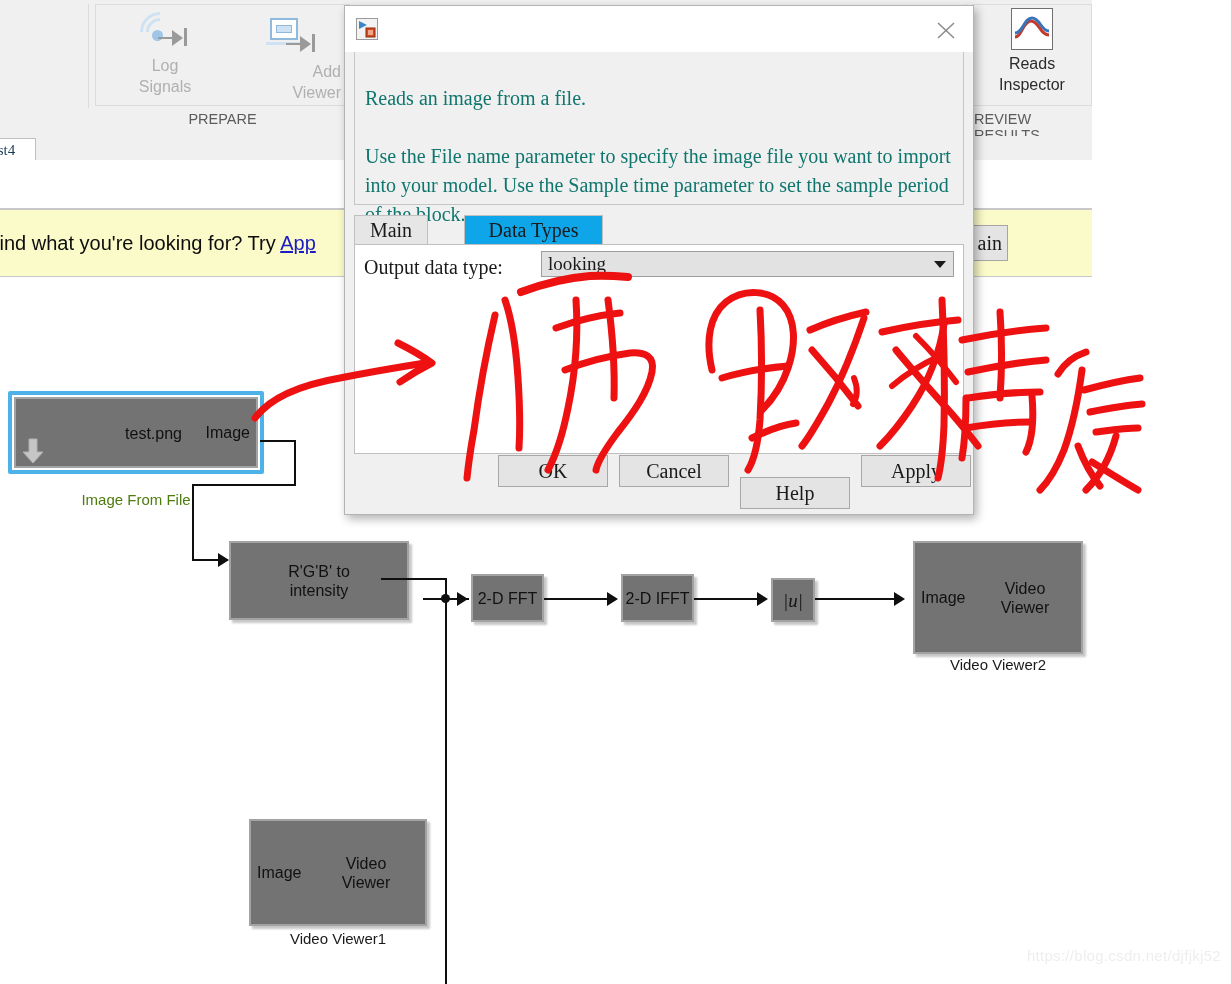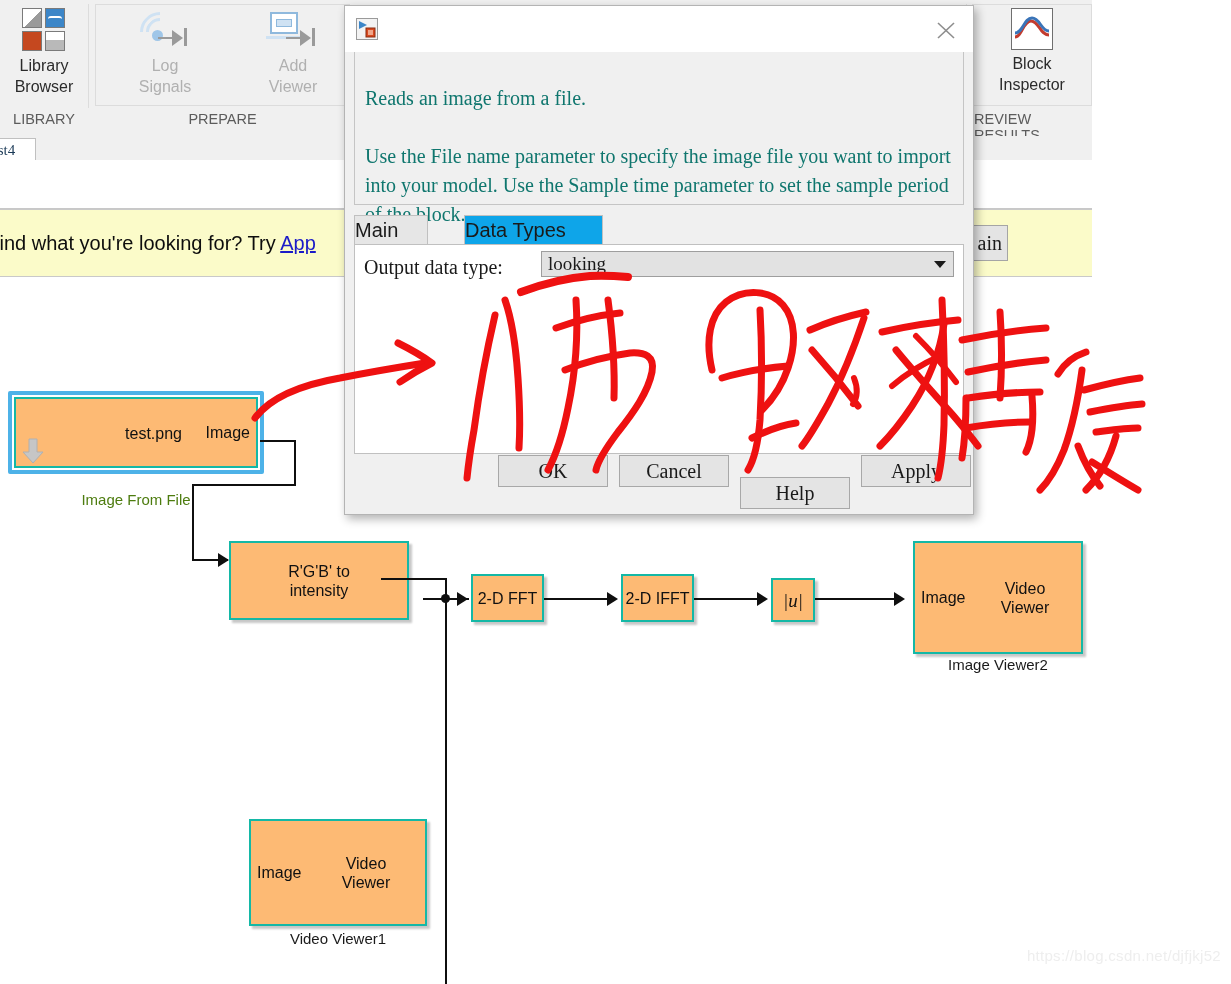--- a/index.html
+++ b/index.html
@@ -105,21 +105,21 @@
   }
 
   
   #canvas{
     position:absolute;left:0;top:278px;width:1092px;height:706px;background:#ffffff;
   }
   #canvas-right{
     position:absolute;left:1092px;top:0;width:139px;height:984px;background:#ffffff;
   }
   .blk{
-    position:absolute;background:#fdba74;border:2px solid #14b8a6;
+    position:absolute;background:#737373;border:2px solid #a3a3a3;
     box-shadow:3px 3px 2px rgba(0,0,0,0.22);
     box-sizing:border-box;
   }
   .blk .ctr{
     position:absolute;left:0;right:0;top:50%;transform:translateY(-50%);
     text-align:center;font-size:16px;color:#111;line-height:19px;
   }
   .blk .port-l{
     position:absolute;left:6px;top:50%;transform:translateY(-50%);
     font-size:16px;color:#111;
@@ -175,22 +175,22 @@
   }
   #dlg-desc .body{
     position:absolute;left:10px;top:32px;right:8px;
     font-family:"Liberation Serif", serif;font-size:20px;line-height:29px;color:#0f766e;
   }
   #dlg-tabs{
     position:absolute;left:9px;top:209px;right:9px;height:30px;
   }
   .dtab{
     position:absolute;top:0;height:30px;box-sizing:border-box;
-    font-family:Liberation Sans, sans-serif;font-size:20px;color:#1a1a1a;
-    line-height:28px;text-align:left;cursor:pointer;
+    font-family:Liberation Serif, serif;font-size:20px;color:#1a1a1a;
+    line-height:28px;text-align:center;cursor:pointer;
   }
   .dtab.inactive{background:#e6e6e6;border:1px solid #c0c0c0;}
   .dtab.active{background:#0ea5e9;border:1px solid #c0c0c0;border-bottom:1px solid #ffffff;margin-left:36px;}
   #dlg-panel{
     position:absolute;left:9px;top:238px;right:9px;height:210px;
     background:#ffffff;border:1px solid #c0c0c0;box-sizing:border-box;
   }
   #odt-label{
     position:absolute;left:9px;top:11px;
     font-family:"Liberation Serif", serif;font-size:20px;color:#1a1a1a;
@@ -221,52 +221,38 @@
   #watermark{
     position:absolute;right:10px;bottom:20px;font-size:15px;color:#eeeeee;
     font-family:"Liberation Sans", sans-serif;letter-spacing:.3px;
   }
 </style>
 </head>
 <body>
 
 <div id="ribbon">
 
-  <div class="ribbon-group" style="left:0;width:88px;">
-    <div class="group-panel" style="border:none;"></div>
-    <div class="rb-btn" style="left:6px;top:8px;width:76px;">
-      <span class="rb-ico lib-icon">
-        <i class="q1"></i>
-          <i class="q2"></i>
-          <i class="q3"></i>
-          <i class="q4"></i>
-      </span>
-      <span class="rb-lbl">Library</span>
-      <span class="rb-lbl">Browser</span>
-    </div>
-    <div class="group-label">LIBRARY</div>
-  </div>
 
   <div class="ribbon-sep" style="left:88px;"></div>
 
   <div class="ribbon-group" style="left:95px;width:255px;">
     <div class="group-panel"></div>
     <div class="rb-btn disabled" style="left:22px;top:10px;width:96px;">
       <span class="rb-ico sig-icon">
         <i class="arc a1"></i>
           <i class="arc a2"></i>
           <i class="dot"></i>
           <i class="ln"></i>
           <i class="tri"></i>
           <i class="bar"></i>
       </span>
       <span class="rb-lbl">Log</span>
       <span class="rb-lbl">Signals</span>
     </div>
-    <div class="rb-btn disabled" style="left:150px;top:10px;width:96px;">
+    <div class="rb-btn disabled" style="left:150px;top:16px;width:96px;text-align:right;">
       <span class="rb-ico view-icon">
         <i class="scr">
             <i></i>
           </i>
           <i class="base"></i>
           <i class="ln"></i>
           <i class="tri"></i>
           <i class="bar"></i>
       </span>
       <span class="rb-lbl">Add</span>
@@ -279,21 +265,21 @@
 
   <div class="ribbon-group" style="left:972px;width:120px;">
     <div class="group-panel"></div>
     <div class="rb-btn" style="left:4px;top:8px;width:112px;">
       <span class="rb-ico di-icon">
         <svg width="40" height="40" viewBox="0 0 40 40" aria-hidden="true">
           <path d="M3 28 C10 28 11 12 19 12 C27 12 28 26 37 26" stroke="#c23b2e" stroke-width="3" fill="none"></path>
           <path d="M3 24 C11 24 12 9 20 9 C28 9 29 22 37 22" stroke="#3a74b8" stroke-width="3" fill="none"></path>
         </svg>
       </span>
-      <span class="rb-lbl">Block</span>
+      <span class="rb-lbl">Reads</span>
       <span class="rb-lbl">Inspector</span>
     </div>
     <div class="group-label" style="text-align:left;padding-left:2px;">REVIEW RESULTS</div>
   </div>
 </div>
 
 <div id="tabstrip">
   <div id="model-tab">est4</div>
 </div>
 <div id="canvas-white"></div>
@@ -352,21 +338,21 @@
   <div class="blk" style="left:771px;top:300px;width:44px;height:44px;">
     <span class="ctr" style="font-style:italic;font-family:'Liberation Serif',serif;font-size:19px;">|u|</span>
   </div>
   <div class="wire h" style="left:815px;top:320px;width:84px;"></div>
   <div class="arrowhead" style="left:894px;top:314px;"></div>
 
   <div class="blk" style="left:913px;top:263px;width:170px;height:113px;">
     <span class="port-l">Image</span>
     <span class="ctr" style="left:60px;right:6px;"><span>Video</span><br><span>Viewer</span></span>
   </div>
-  <div class="blk-caption" style="left:913px;top:378px;width:170px;">Image Viewer2</div>
+  <div class="blk-caption" style="left:913px;top:378px;width:170px;">Video Viewer2</div>
 
   <div class="blk" style="left:249px;top:541px;width:178px;height:107px;">
     <span class="port-l">Image</span>
     <span class="ctr" style="left:62px;right:6px;"><span>Video</span><br><span>Viewer</span></span>
   </div>
   <div class="blk-caption" style="left:249px;top:652px;width:178px;">Video Viewer1</div>
 </div>
 
 <div id="dialog">
   <div id="dlg-title">

